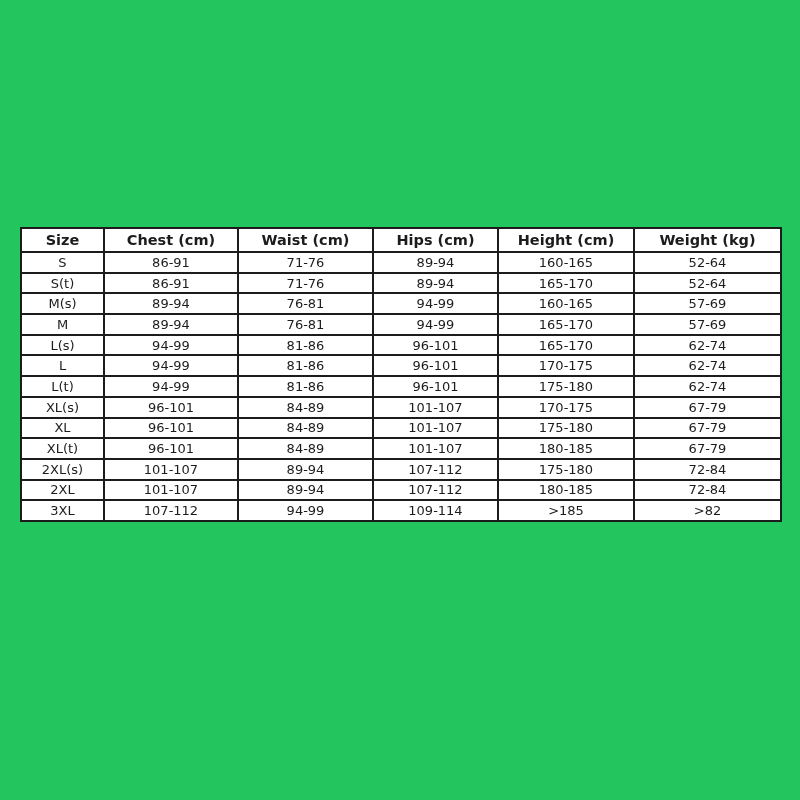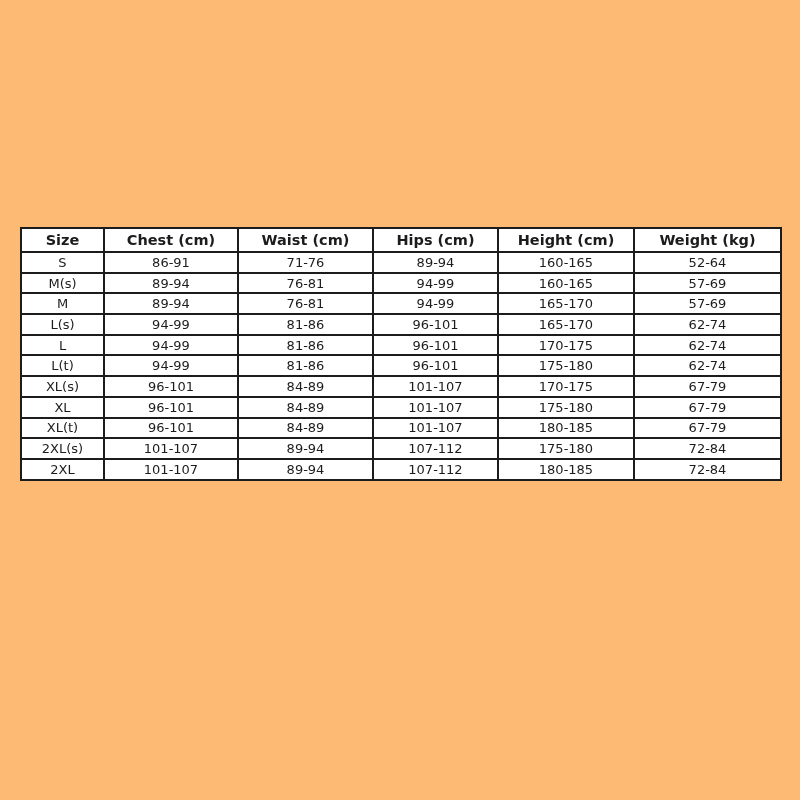--- a/index.html
+++ b/index.html
@@ -4,21 +4,21 @@
 <style>
   html, body {
     margin: 0;
     padding: 0;
     background: #ffffff;
   }
   .canvas {
     position: relative;
     width: 800px;
     height: 800px;
-    background: #fdba74;
+    background: #22c55e;
     overflow: hidden;
   }
   table.size-chart {
     position: absolute;
     left: 20px;
     top: 227px;
     width: 760px;
     border-collapse: collapse;
     table-layout: fixed;
     font-family: "DejaVu Sans", "Liberation Sans", sans-serif;
@@ -68,20 +68,28 @@
         <th>Weight (kg)</th>
       </tr>
     </thead>
     <tbody>
         <tr>
           <td>S</td>
           <td>86-91</td>
           <td>71-76</td>
           <td>89-94</td>
           <td>160-165</td>
+          <td>52-64</td>
+        </tr>
+        <tr>
+          <td>S(t)</td>
+          <td>86-91</td>
+          <td>71-76</td>
+          <td>89-94</td>
+          <td>165-170</td>
           <td>52-64</td>
         </tr>
         <tr>
           <td>M(s)</td>
           <td>89-94</td>
           <td>76-81</td>
           <td>94-99</td>
           <td>160-165</td>
           <td>57-69</td>
         </tr>
@@ -150,15 +158,23 @@
           <td>72-84</td>
         </tr>
         <tr>
           <td>2XL</td>
           <td>101-107</td>
           <td>89-94</td>
           <td>107-112</td>
           <td>180-185</td>
           <td>72-84</td>
         </tr>
+        <tr>
+          <td>3XL</td>
+          <td>107-112</td>
+          <td>94-99</td>
+          <td>109-114</td>
+          <td>&gt;185</td>
+          <td>&gt;82</td>
+        </tr>
       </tbody>
   </table>
 </div>
 
 </body></html>

